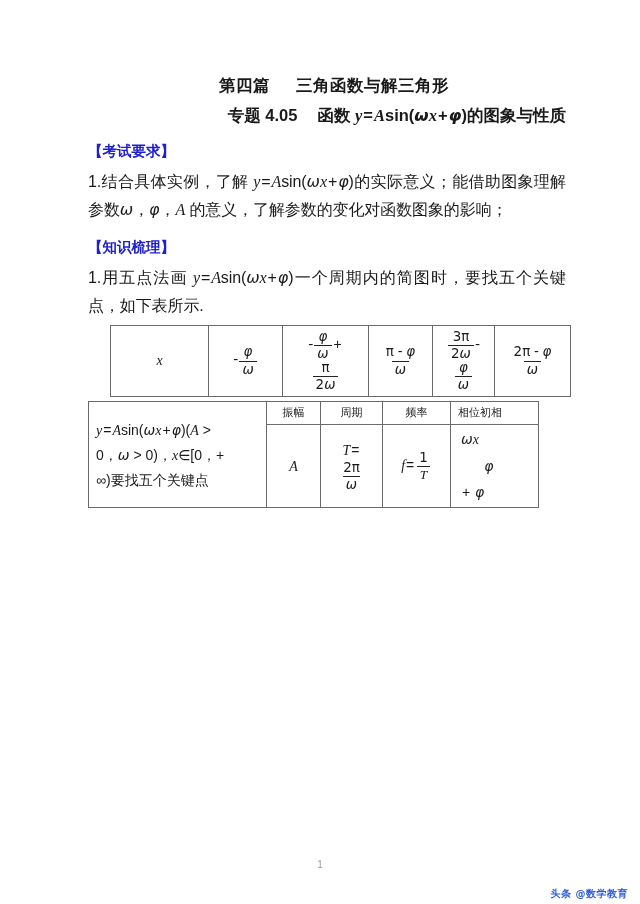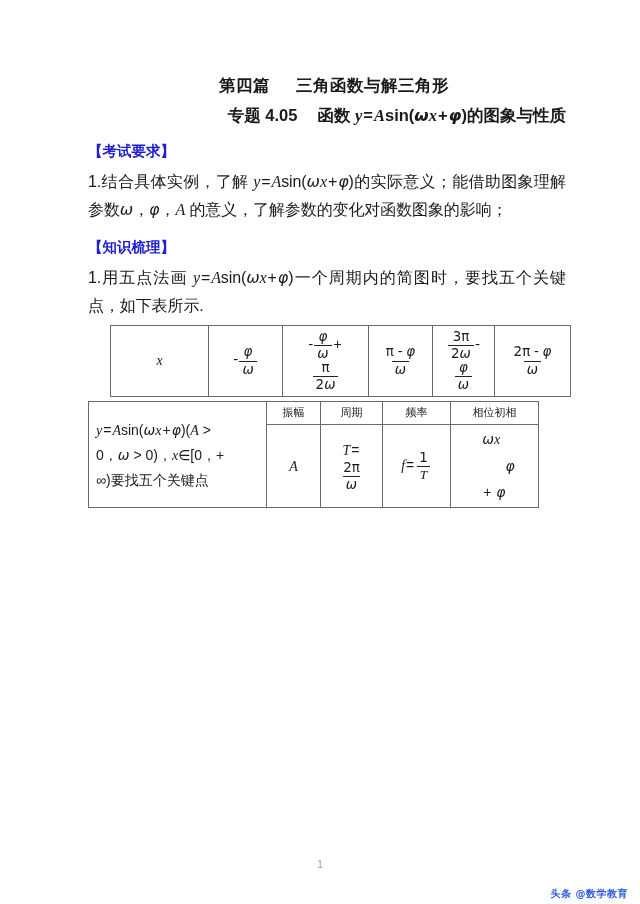--- a/index.html
+++ b/index.html
@@ -109,21 +109,21 @@
   #table-concepts td.defcell {
     text-align: left;
     padding: 5px 7px;
     line-height: 1.72;
     font-size: 14px;
   }
   #table-concepts td.hd {
     font-size: 11px;
     padding: 3px 7px;
   }
-  .two-sub { display: flex; justify-content: center; align-items: center; }
+  .two-sub { display: flex; justify-content: flex-start; align-items: center; }
   .stack { display: flex; flex-direction: column; align-items: center; line-height: 1.5; }
   .stack-left { display: flex; flex-direction: column; align-items: flex-start; line-height: 1.5; padding-left: 8px; gap: 32px;}
 
   
   .page-number {
     position: absolute;
     left: 0; right: 0;
     top: 846px;
     text-align: center;
     font-size: 10px;

